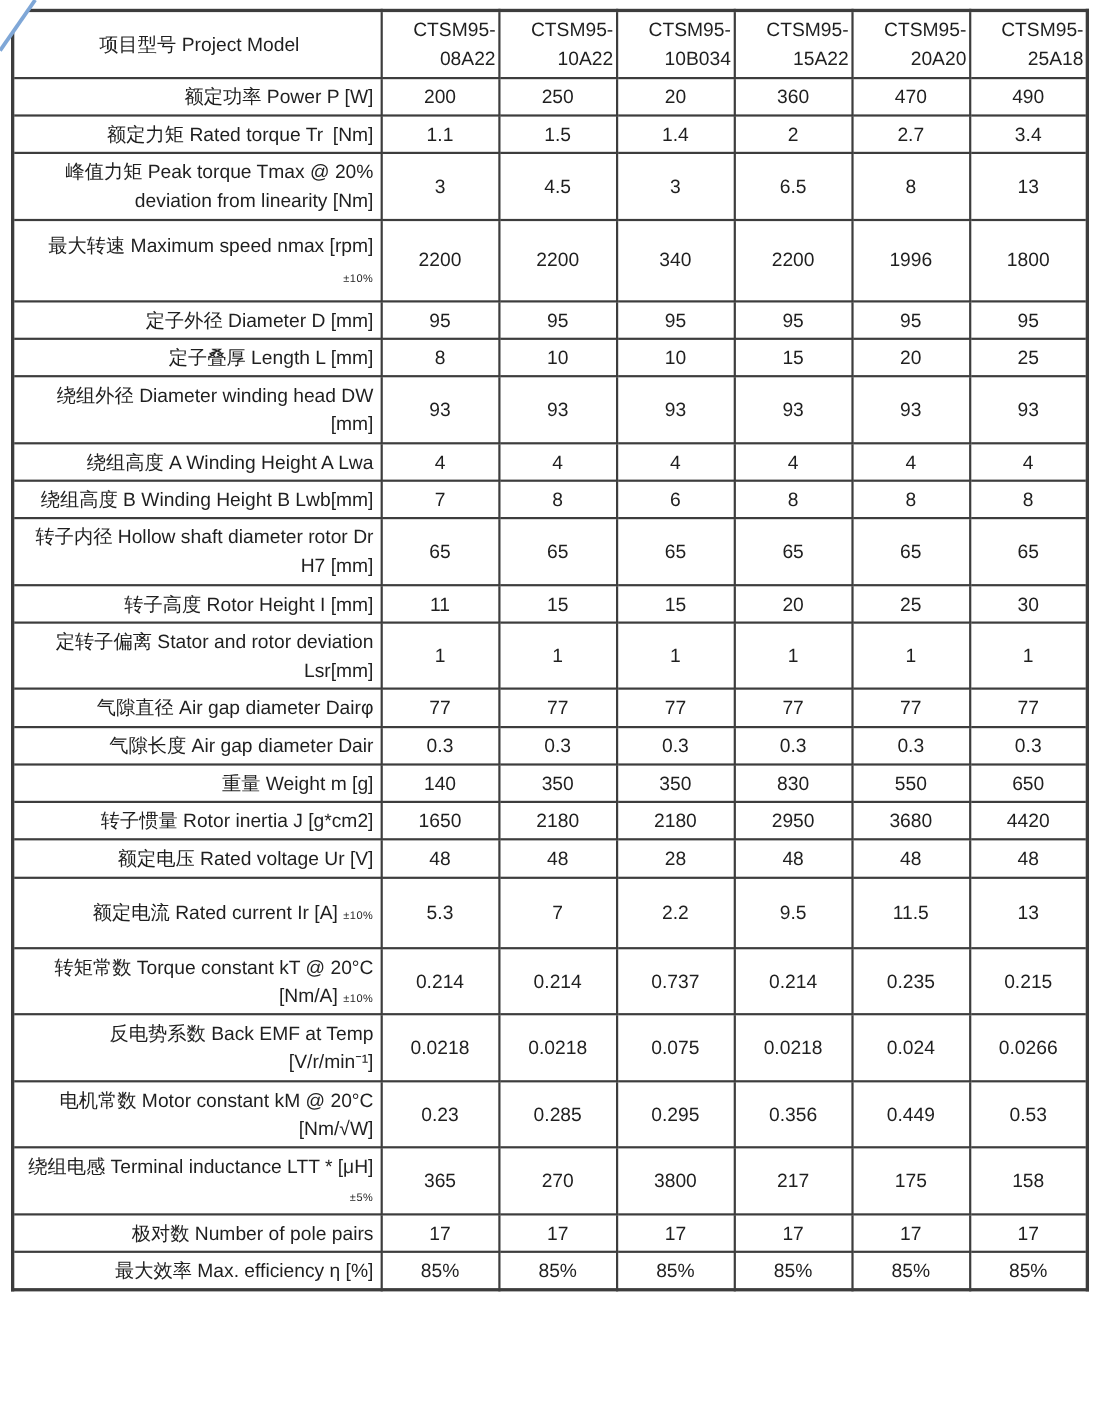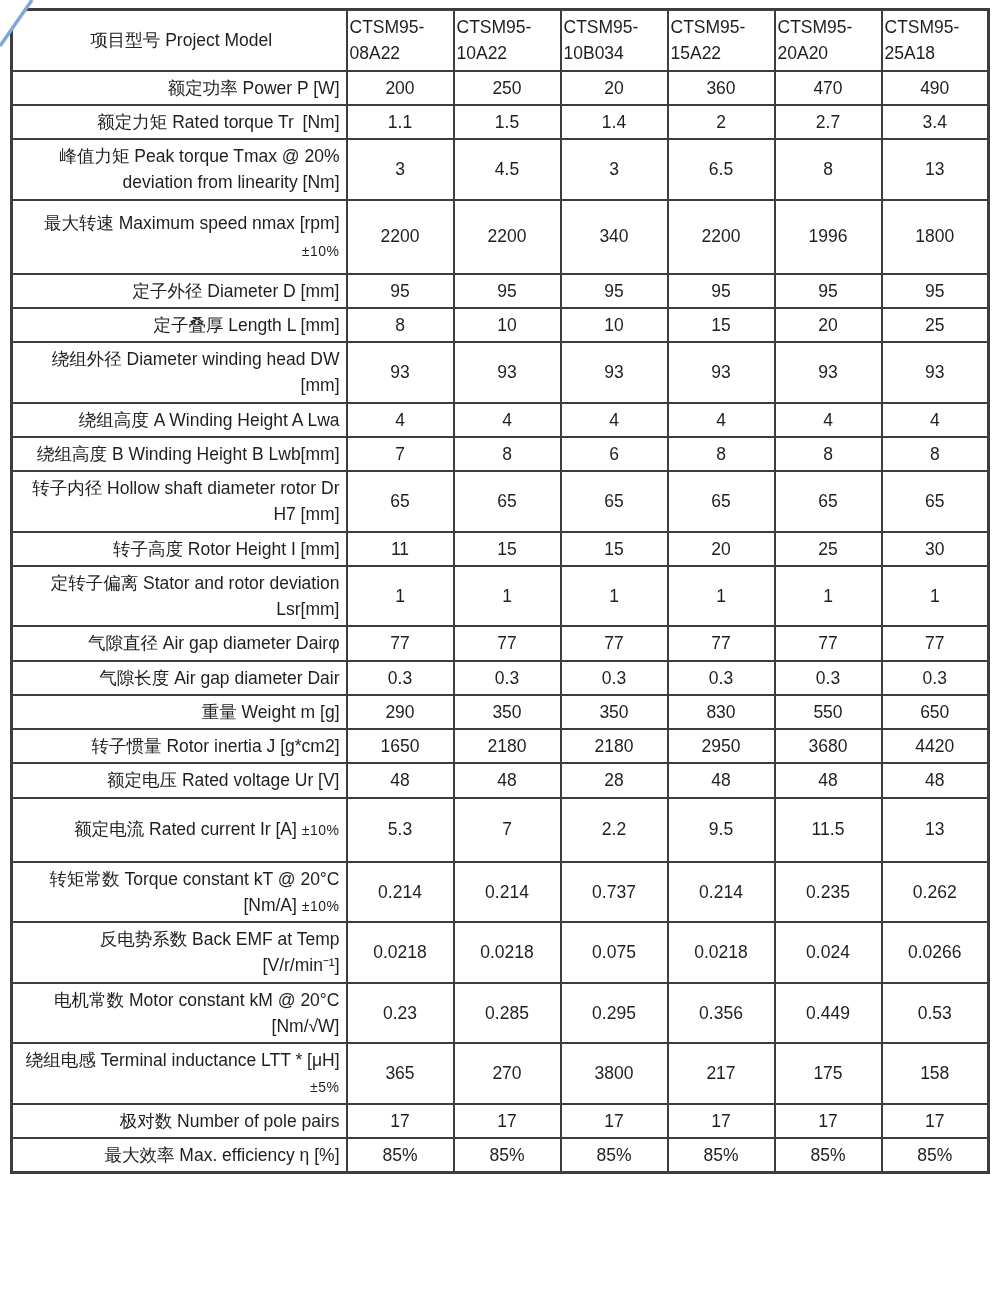--- a/index.html
+++ b/index.html
@@ -31,34 +31,34 @@
     vertical-align: middle;
     overflow: hidden;
   }
   col.c-label { width: 335px; }
   col.c-val   { width: 107px; }
   .corner-cell {
     text-align: center;
     padding: 4px 6px 4px 10px;
   }
   .model-cell {
-    text-align: left;
+    text-align: right;
     padding: 3px 2px;
     line-height: 1.45;
   }
   .label-cell {
     text-align: right;
     padding: 3px 6px 3px 10px;
   }
   .value-cell {
     text-align: center;
     padding: 3px 2px;
   }
   .sub {
-    font-size: 14px;
+    font-size: 10px;
     letter-spacing: 0.5px;
   }
   
   .spec-table tbody tr:nth-child(18) td { height: 56px; }
   .spec-table tbody tr:nth-child(4) td  { height: 66px; }
   .corner-accent {
     position: absolute;
     left: 0; top: 0;
     z-index: 3;
     pointer-events: none;
@@ -235,21 +235,21 @@
         <td class="label-cell"><span>气隙长度  Air gap diameter Dair</span></td>
         <td class="value-cell">0.3</td>
         <td class="value-cell">0.3</td>
         <td class="value-cell">0.3</td>
         <td class="value-cell">0.3</td>
         <td class="value-cell">0.3</td>
         <td class="value-cell">0.3</td>
       </tr>
       <tr>
         <td class="label-cell"><span>重量 Weight m [g]</span></td>
-        <td class="value-cell">290</td>
+        <td class="value-cell">140</td>
         <td class="value-cell">350</td>
         <td class="value-cell">350</td>
         <td class="value-cell">830</td>
         <td class="value-cell">550</td>
         <td class="value-cell">650</td>
       </tr>
       <tr>
         <td class="label-cell"><span>转子惯量 Rotor inertia J [g*cm2]</span></td>
         <td class="value-cell">1650</td>
         <td class="value-cell">2180</td>
@@ -276,21 +276,21 @@
         <td class="value-cell">11.5</td>
         <td class="value-cell">13</td>
       </tr>
       <tr>
         <td class="label-cell"><span>转矩常数 Torque constant kT @ 20°C [Nm/A]</span> <span class="sub">±10%</span></td>
         <td class="value-cell">0.214</td>
         <td class="value-cell">0.214</td>
         <td class="value-cell">0.737</td>
         <td class="value-cell">0.214</td>
         <td class="value-cell">0.235</td>
-        <td class="value-cell">0.262</td>
+        <td class="value-cell">0.215</td>
       </tr>
       <tr>
         <td class="label-cell"><span>反电势系数 Back EMF at Temp [V/r/min⁻¹]</span></td>
         <td class="value-cell">0.0218</td>
         <td class="value-cell">0.0218</td>
         <td class="value-cell">0.075</td>
         <td class="value-cell">0.0218</td>
         <td class="value-cell">0.024</td>
         <td class="value-cell">0.0266</td>
       </tr>

